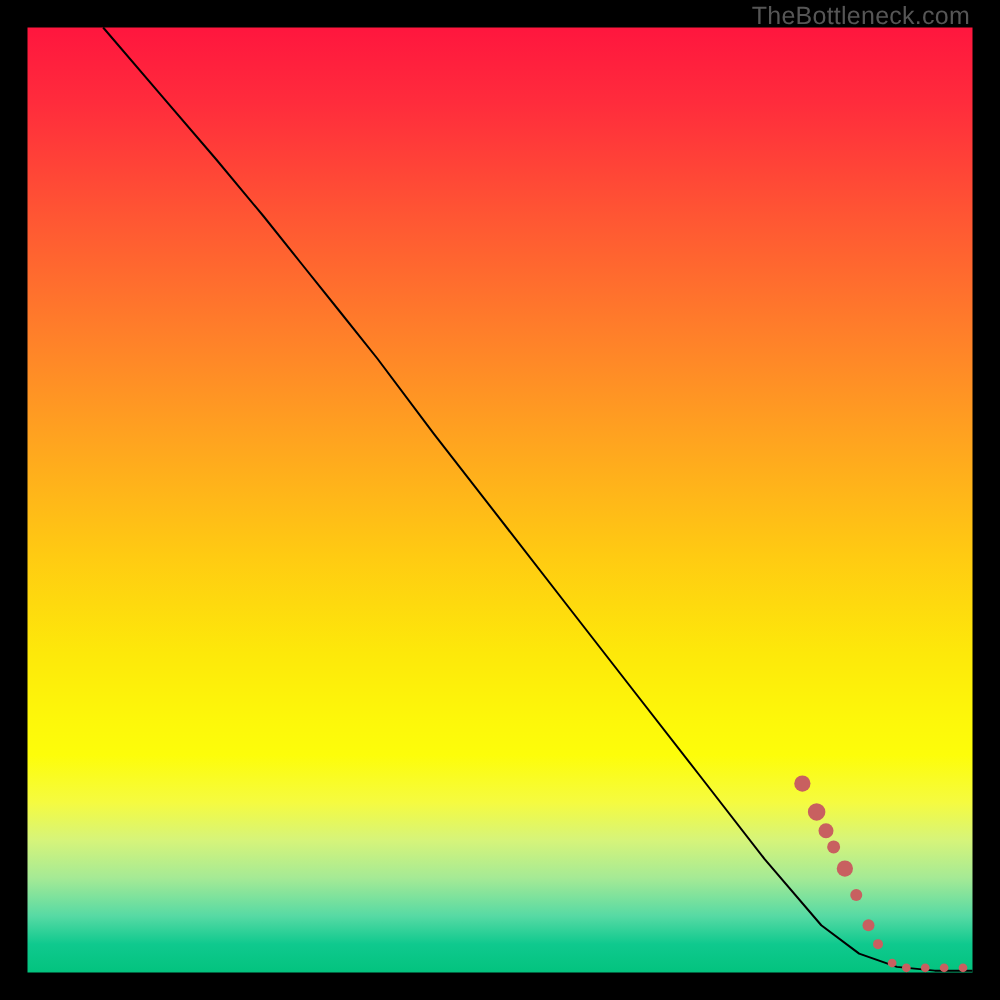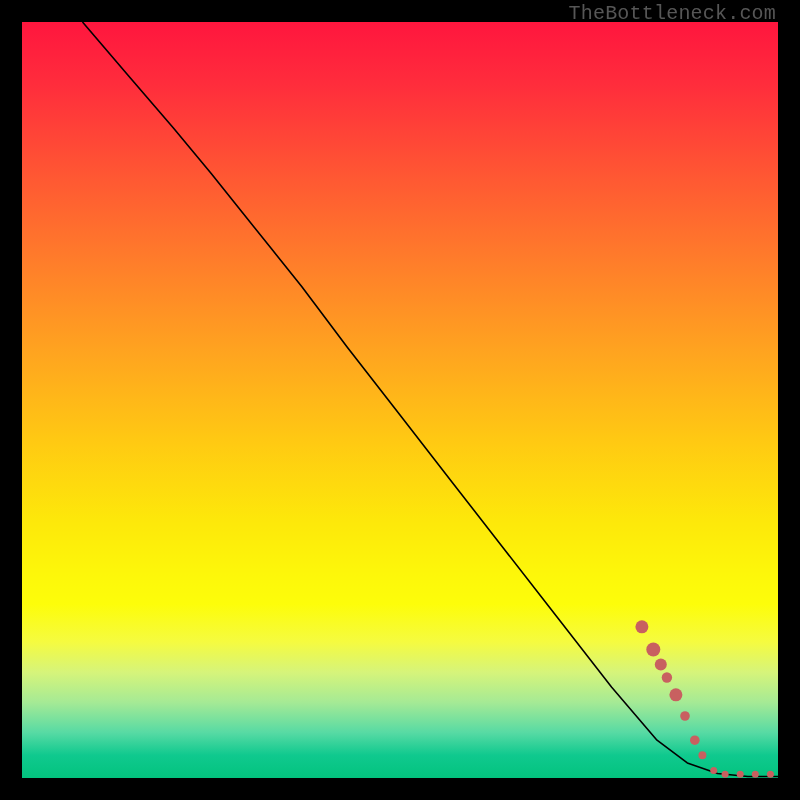--- a/index.html
+++ b/index.html
@@ -23,21 +23,21 @@
       #d6f47a 86%,
       #a5ea95 90%,
       #57daa4 94%,
       #0fc98e 97%,
       #03c37e 100%
     );
   }
   .attribution {
     position: absolute;
     top: 2px; right: 24px;
-    font-family: Liberation Mono, monospace;
+    font-family: Liberation Sans, sans-serif;
     font-size: 20px;
     color: #565656;
     letter-spacing: 0.2px;
   }
   svg.overlay {
     position: absolute;
     left: 22px; top: 22px;
     width: 756px; height: 756px;
     overflow: visible;
   }

